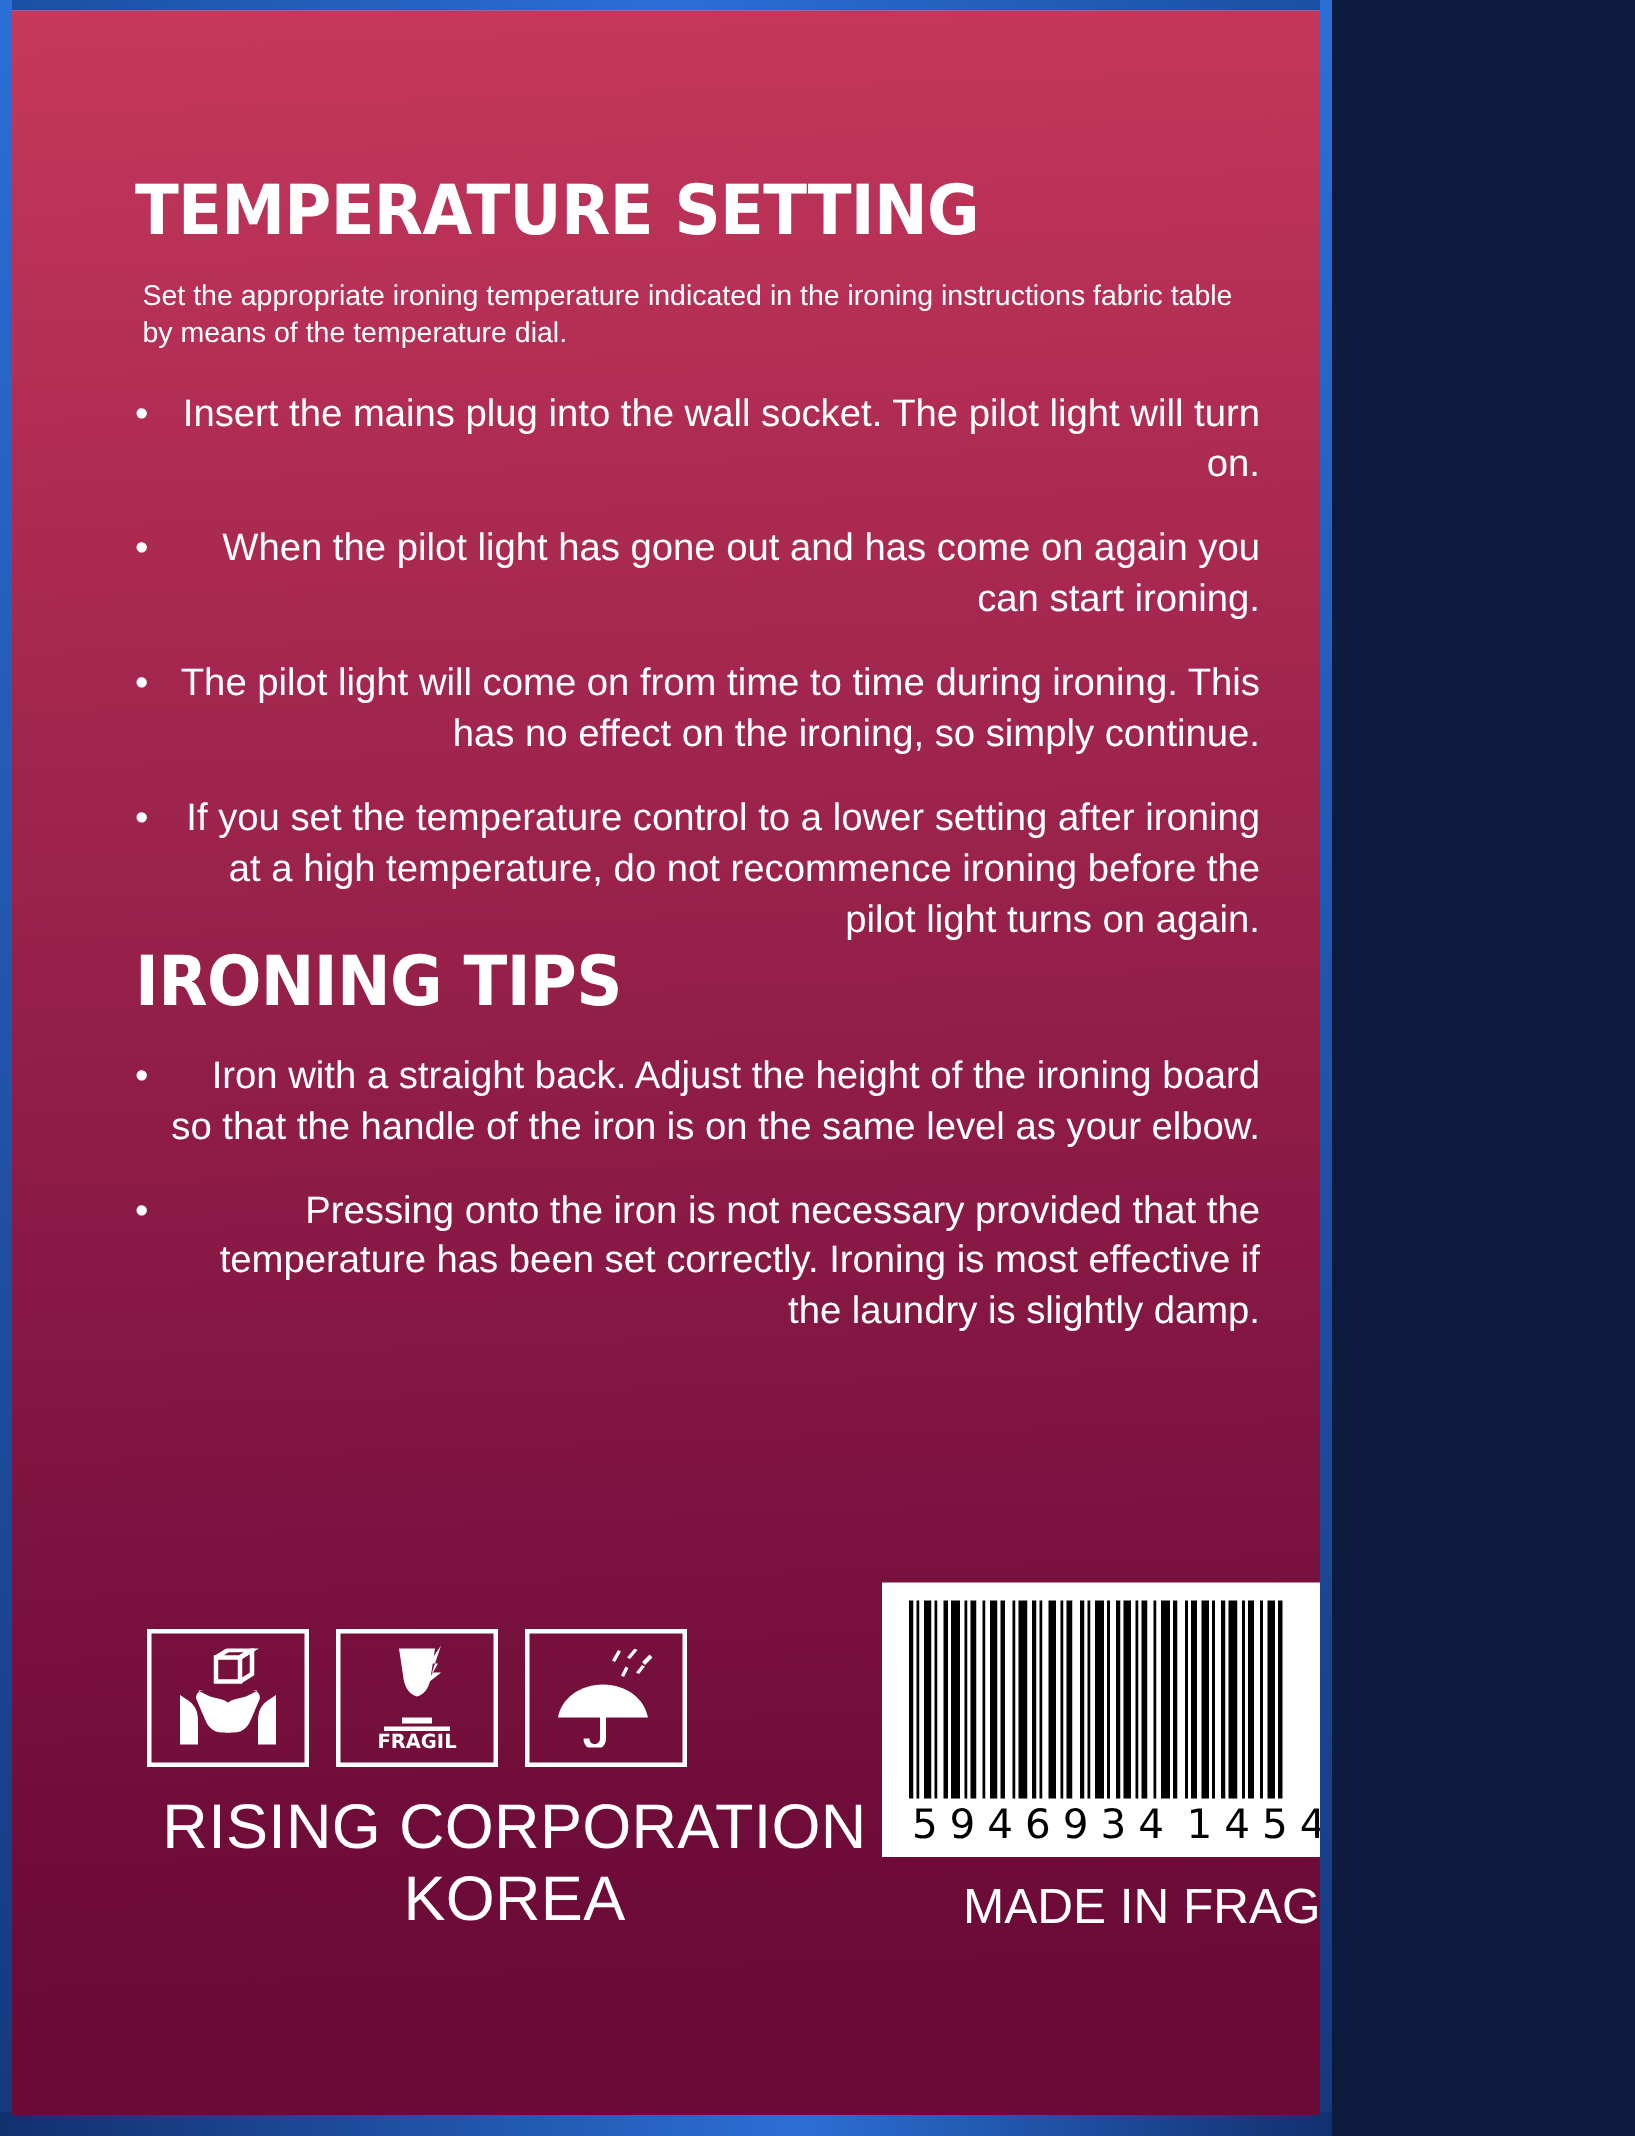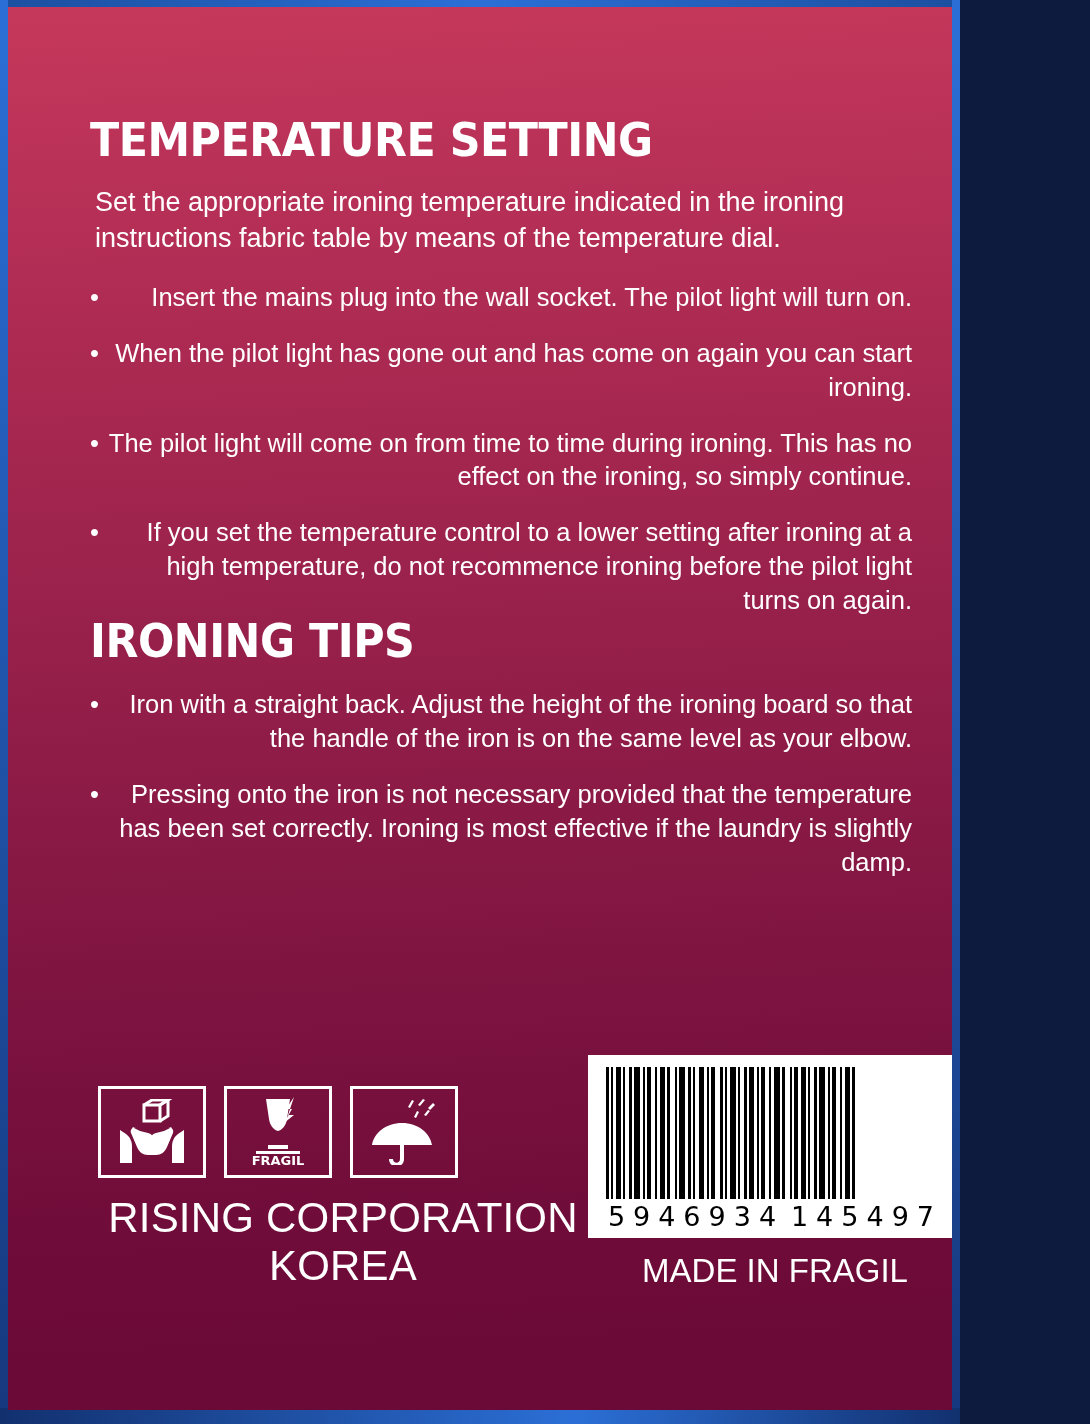--- a/index.html
+++ b/index.html
@@ -9,21 +9,21 @@
   }
   body {
     width: 1090px;
     height: 1424px;
     overflow: hidden;
     font-family: "Liberation Sans", sans-serif;
   }
 
   .page {
     position: relative;
-    width: 960px;
+    width: 888px;
     height: 1424px;
     box-sizing: border-box;
     background: #f0abfc;
     overflow: hidden;
   }
 
   
   .frame-top {
     position: absolute;
     top: 0; left: 0; right: 0;
@@ -74,21 +74,21 @@
     font-size: 46px;
     letter-spacing: -0.5px;
     line-height: 1.0;
     transform: scaleX(0.93);
     transform-origin: left center;
   }
 
   p.intro {
     margin: 22px 0 0 5px;
     color: #ffffff;
-    font-size: 27px;
+    font-size: 19px;
     line-height: 1.33;
     max-width: 820px;
     font-weight: 350;
   }
 
   ul.bullets {
     margin: 24px 0 0 0;
     padding: 0;
     list-style: none;
     text-align: right;

